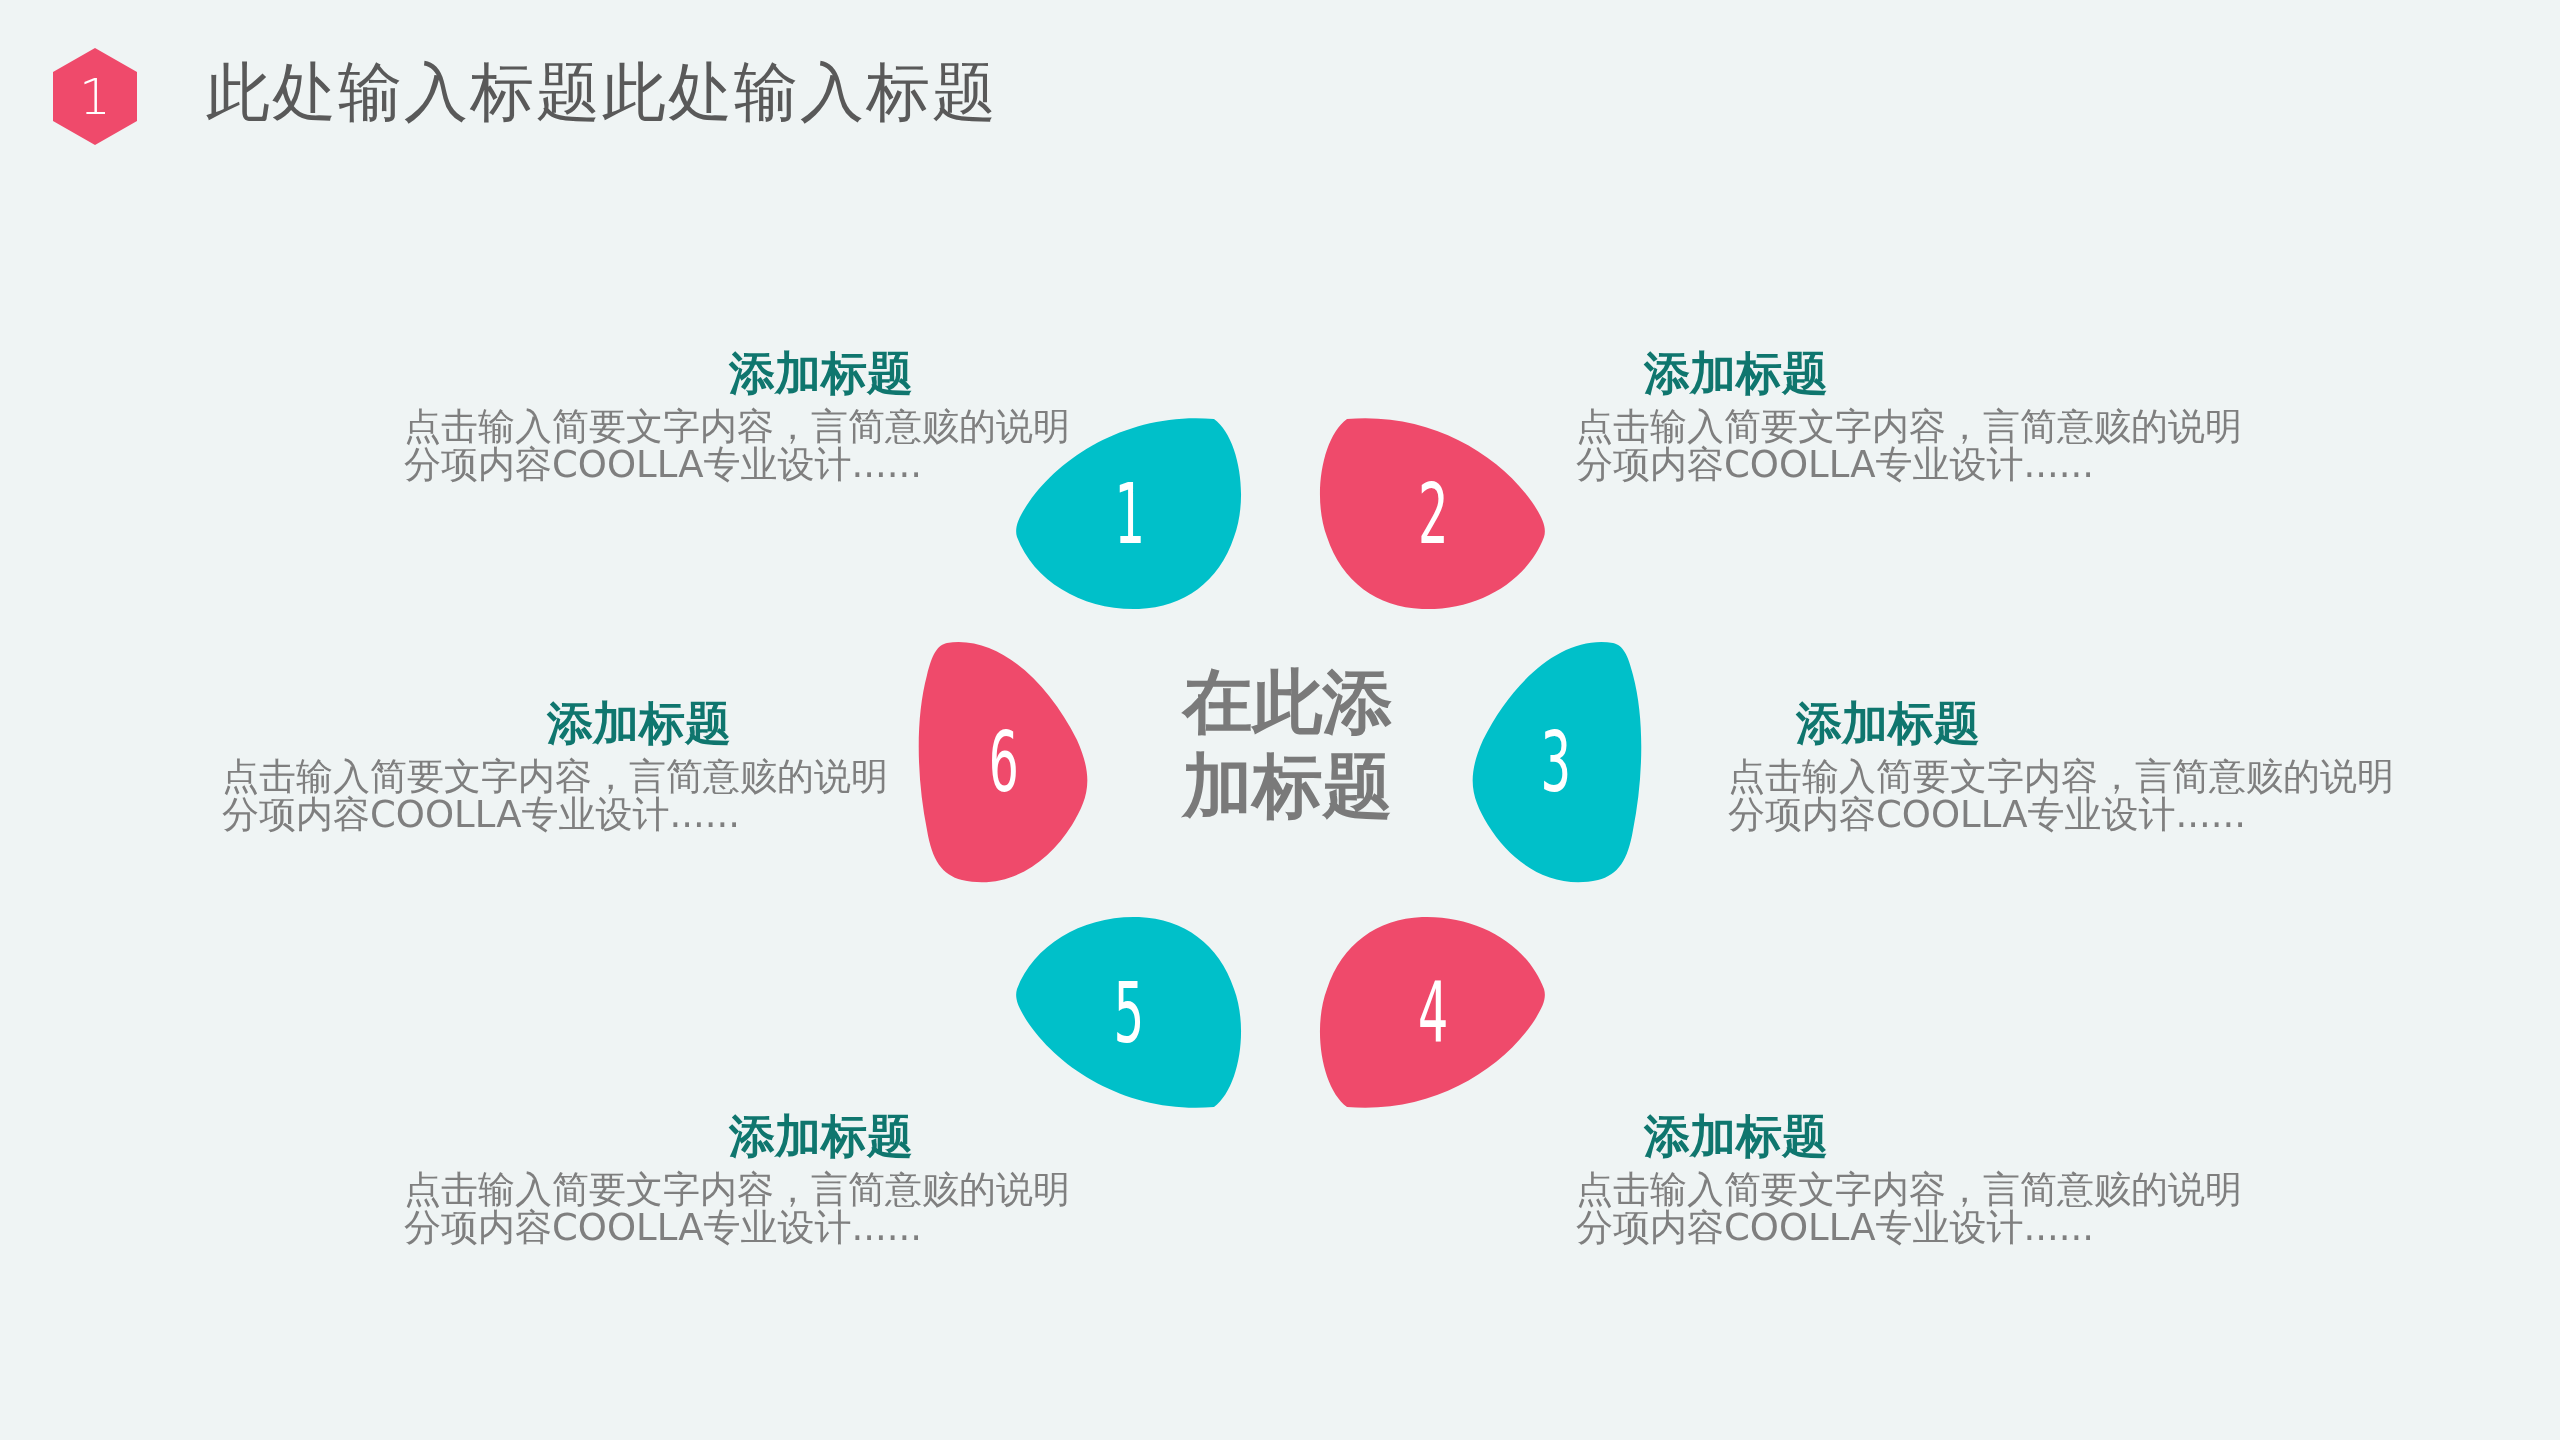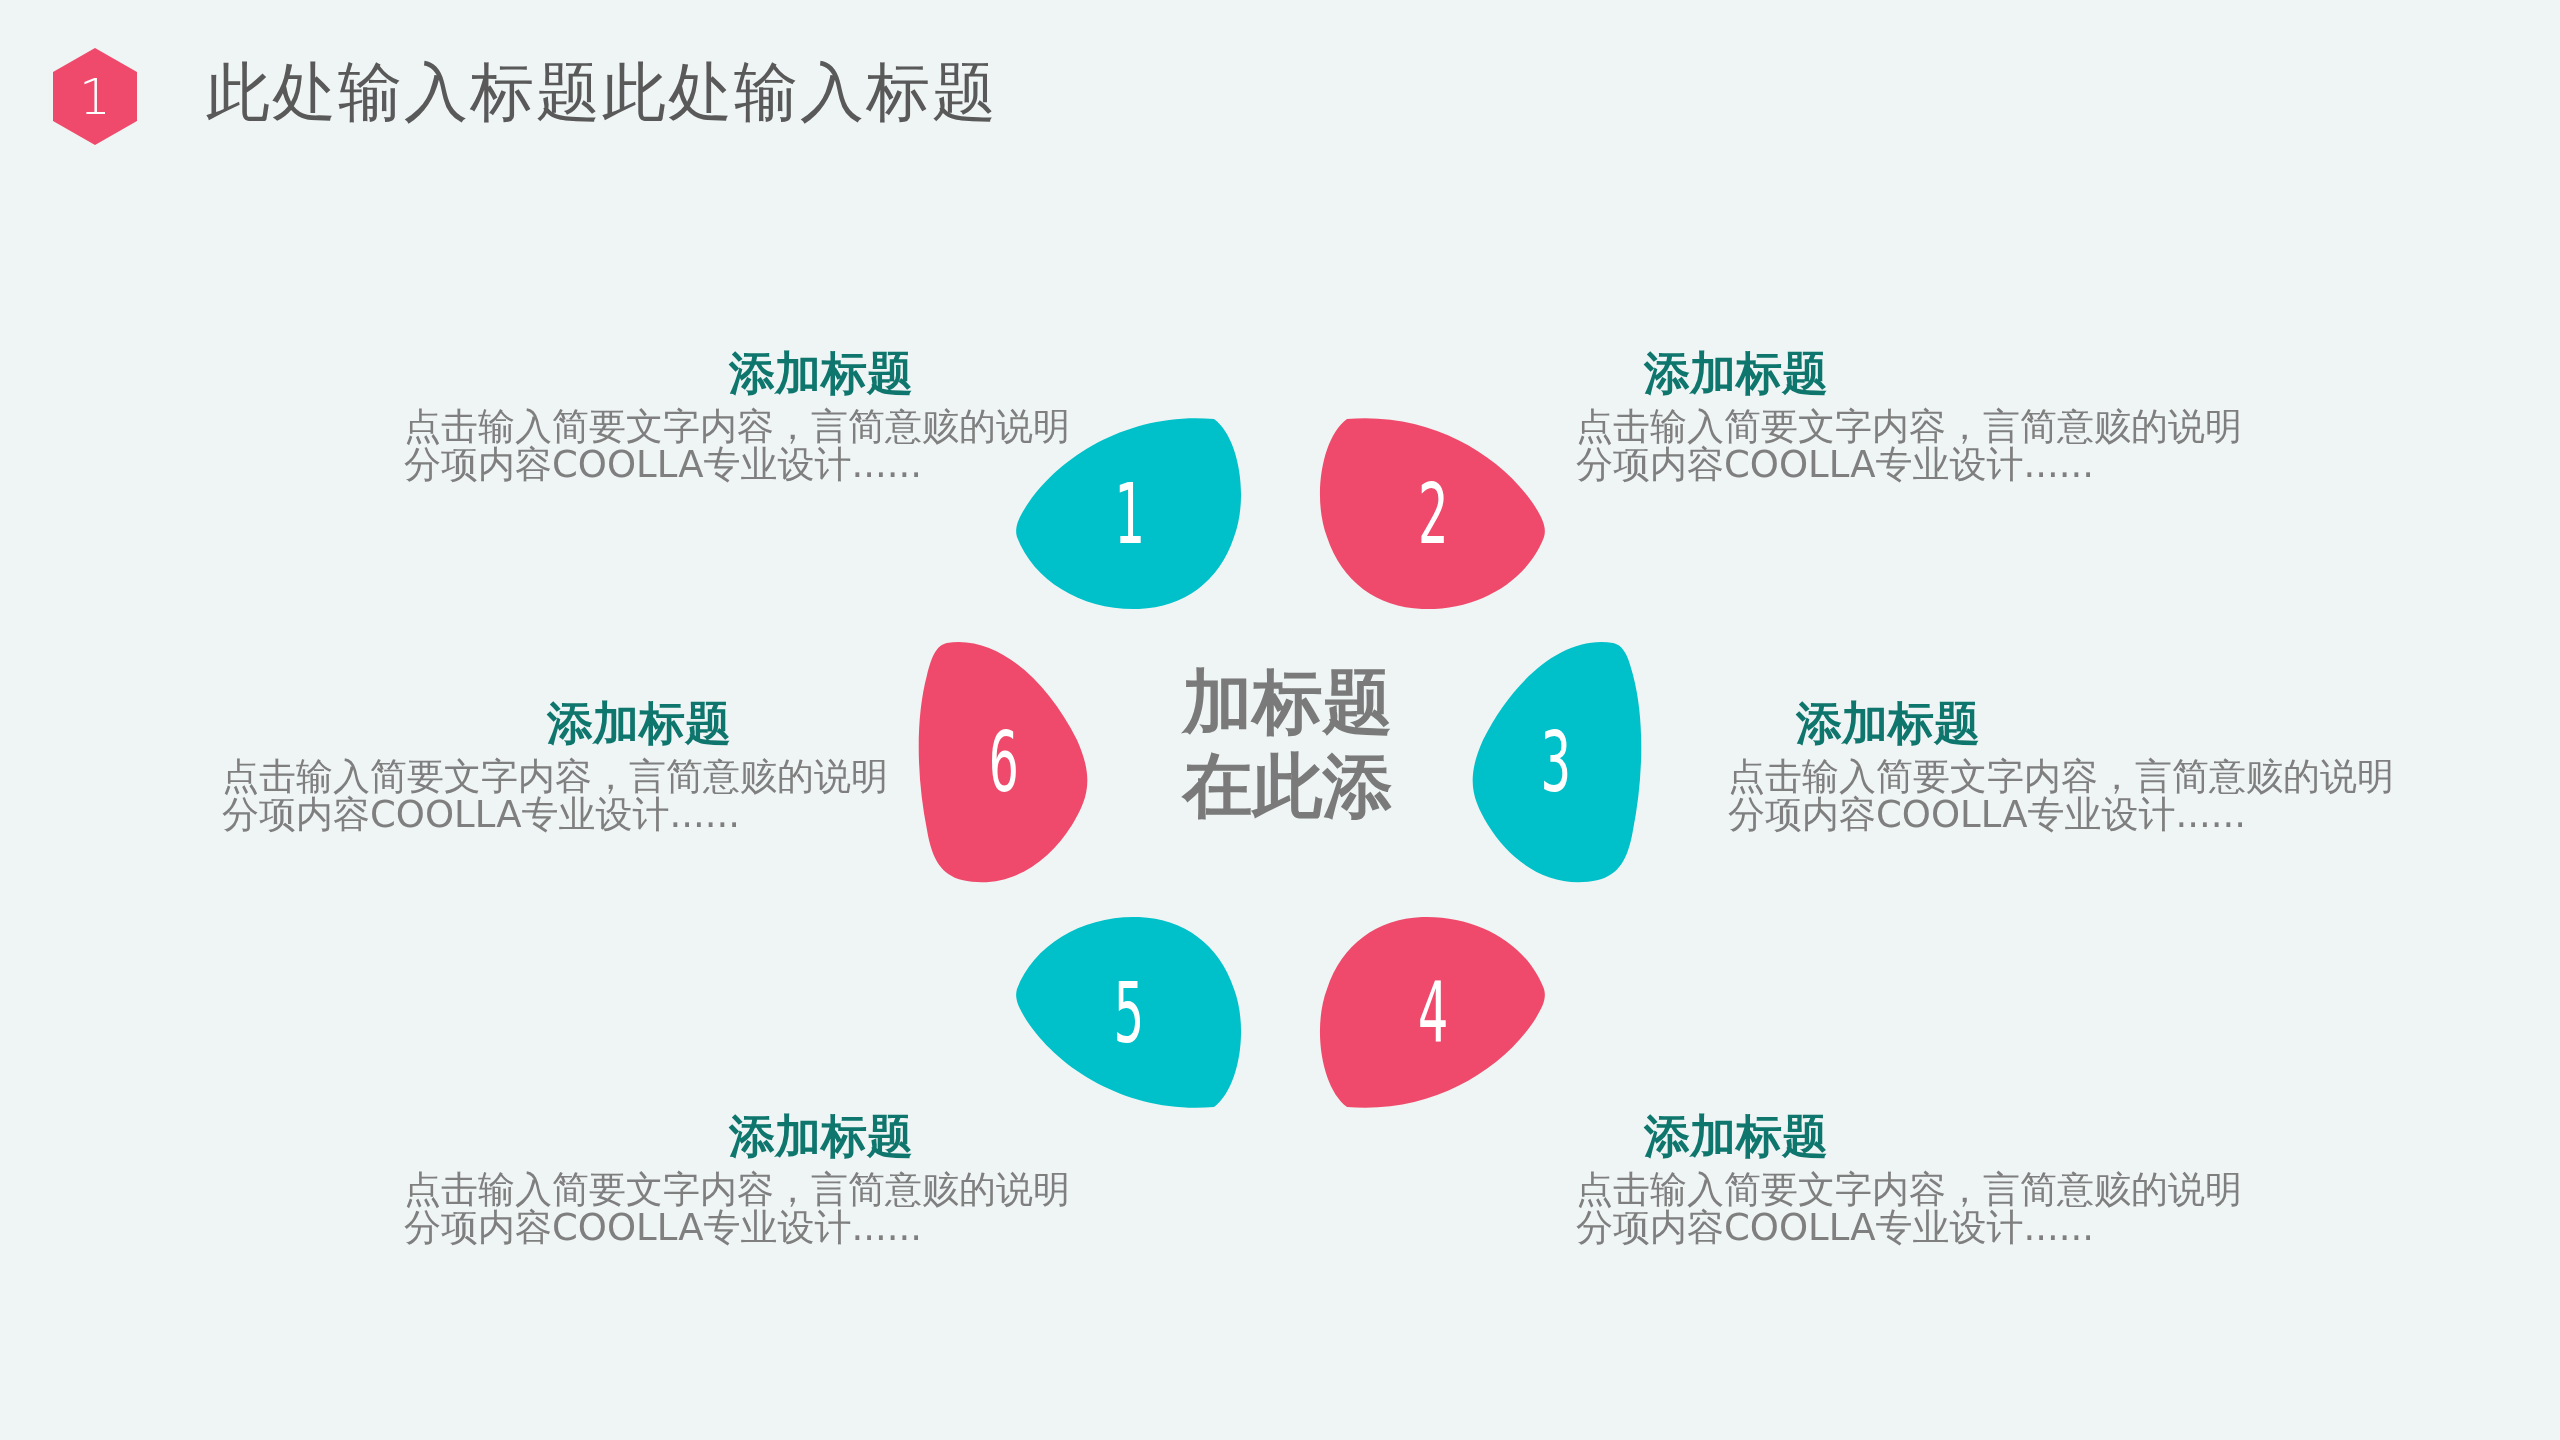--- a/index.html
+++ b/index.html
@@ -89,22 +89,22 @@
 </div>
 
 <div class="petal" style="left:1319px; top:916px; width:228px; height:193px;">
   <svg width="228" height="193" viewBox="0 0 228 193">
     <path d="M28,191 C3,173 -7,113 8,73 C23,28 58,3 103,1 C158,-1 208,28 225,73 C228,83 223,93 213,108 C178,158 108,198 28,191 Z" fill="#ef4a6b"></path>
   </svg>
   <div class="petal-num">4</div>
 </div>
 
 <div class="center-title">
+  <div>在此添</div>
   <div>加标题</div>
-  <div>在此添</div>
 </div>
 
 <div class="block" style="left:404px; top:345px;">
   <div class="block-title" style="left:257px; top:0;">添加标题</div>
   <div class="block-body" style="left:0; top:63px;">点击输入简要文字内容，言简意赅的说明</div>
   <div class="block-body" style="left:0; top:101px;">分项内容COOLLA专业设计......</div>
 </div>
 
 <div class="block" style="left:1576px; top:345px;">
   <div class="block-title" style="left:0; top:0;">添加标题</div>

